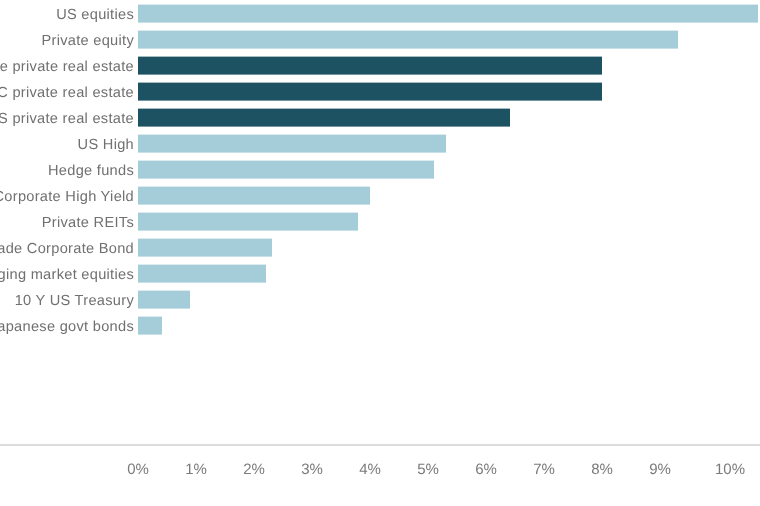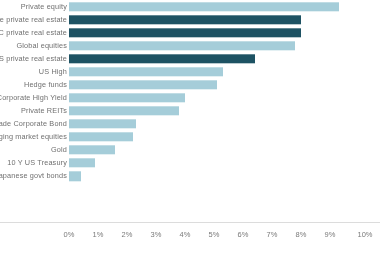--- a/index.html
+++ b/index.html
@@ -84,41 +84,41 @@
     white-space: nowrap;
   }
 </style>
 </head>
 <body>
 
 <div id="chart-root">
 
   <div id="plot-area">
       <div class="row">
+        <div class="row-label">US equities</div>
+        <div class="bar-track" style="width: 310.3px;">
+          <div class="bar" style="background: rgb(165, 205, 217);"></div>
+        </div>
+      </div>
+      <div class="row">
         <div class="row-label">Private equity</div>
         <div class="bar-track" style="width: 269.7px;">
           <div class="bar" style="background: rgb(165, 205, 217);"></div>
         </div>
       </div>
       <div class="row">
         <div class="row-label">rope private real estate</div>
         <div class="bar-track" style="width: 232px;">
           <div class="bar dark" style="background: rgb(29, 82, 99);"></div>
         </div>
       </div>
       <div class="row">
         <div class="row-label">APAC private real estate</div>
         <div class="bar-track" style="width: 232px;">
           <div class="bar dark" style="background: rgb(29, 82, 99);"></div>
-        </div>
-      </div>
-      <div class="row">
-        <div class="row-label">Global equities</div>
-        <div class="bar-track" style="width: 226.2px;">
-          <div class="bar" style="background: rgb(165, 205, 217);"></div>
         </div>
       </div>
       <div class="row">
         <div class="row-label">US private real estate</div>
         <div class="bar-track" style="width: 185.6px;">
           <div class="bar dark" style="background: rgb(29, 82, 99);"></div>
         </div>
       </div>
       <div class="row">
         <div class="row-label">US High</div>
@@ -150,26 +150,20 @@
           <div class="bar" style="background: rgb(165, 205, 217);"></div>
         </div>
       </div>
       <div class="row">
         <div class="row-label">merging market equities</div>
         <div class="bar-track" style="width: 63.8px;">
           <div class="bar" style="background: rgb(165, 205, 217);"></div>
         </div>
       </div>
       <div class="row">
-        <div class="row-label">Gold</div>
-        <div class="bar-track" style="width: 46.4px;">
-          <div class="bar" style="background: rgb(165, 205, 217);"></div>
-        </div>
-      </div>
-      <div class="row">
         <div class="row-label">10 Y US Treasury</div>
         <div class="bar-track" style="width: 26.1px;">
           <div class="bar" style="background: rgb(165, 205, 217);"></div>
         </div>
       </div>
       <div class="row">
         <div class="row-label">Japanese govt bonds</div>
         <div class="bar-track" style="width: 11.6px;">
           <div class="bar" style="background: rgb(165, 205, 217);"></div>
         </div>

